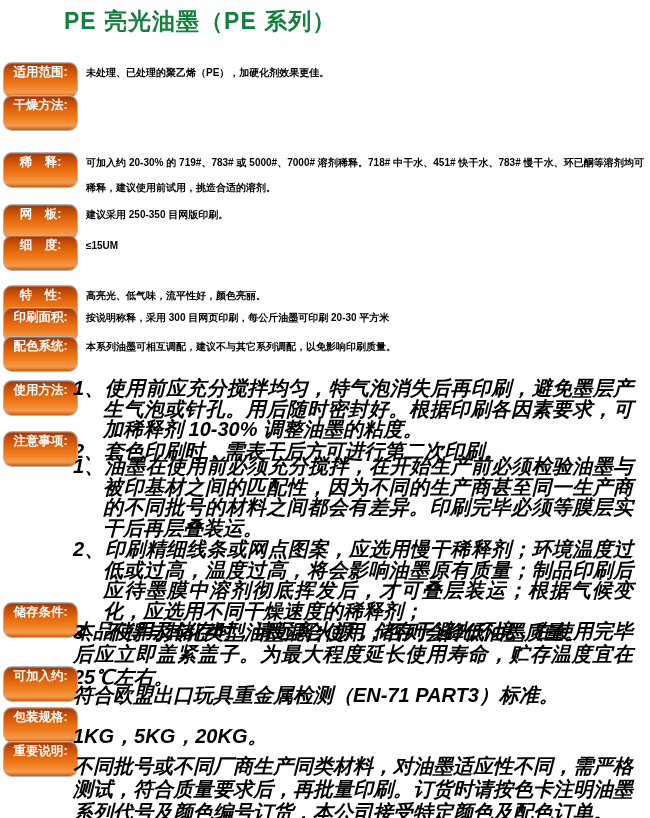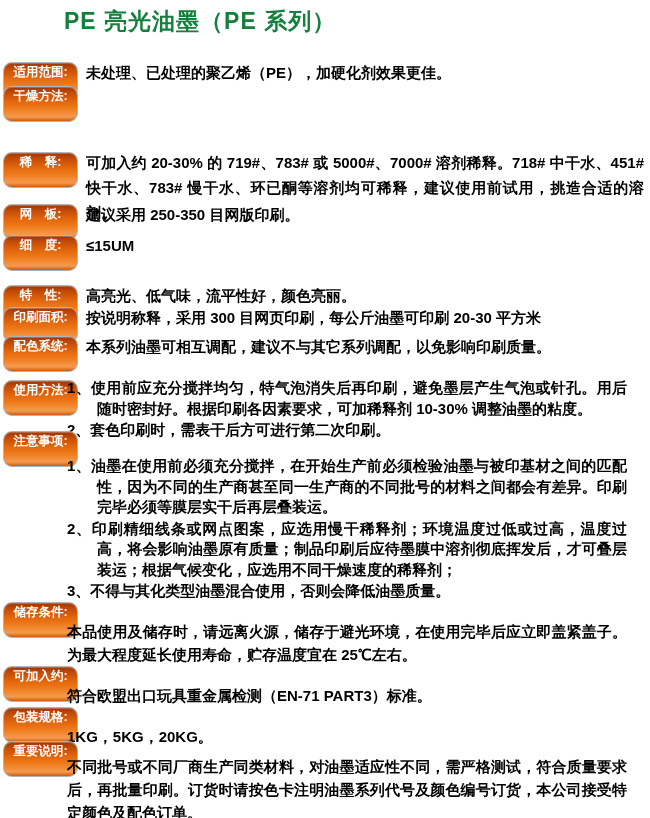--- a/index.html
+++ b/index.html
@@ -26,40 +26,40 @@
     color:#fff;font-size:12.5px;line-height:18px;
     text-align:center;white-space:pre;
     box-shadow:inset 0 1px 0 rgba(255,255,255,.25);
   }
   .badge.abs{position:absolute;left:3px;}
 
   .sec{position:absolute;left:3px;display:flex;align-items:flex-start;width:644px;}
   .sec .badge{margin-top:2px;}
   .txt{
     margin-left:8px;width:558px;
-    font-size:15px;line-height:25px;
+    font-size:10px;line-height:25px;
     text-align:justify;
   }
-  .block{position:absolute;left:67px;width:560px;font-size:15px;}
+  .block{position:absolute;left:73px;width:560px;font-size:20px;font-style:italic;}
   .list .item{line-height:20.5px;padding-left:30px;text-indent:-30px;margin-bottom:1px;text-align:justify;}
   .para{line-height:23px;text-align:justify;}
 </style>
 </head>
 <body>
 
 <div class="page">
 
   <div class="title">PE 亮光油墨（PE 系列）</div>
 
   <div class="sec" style="top:60px">
     <span class="badge">适用范围:</span>
     <span class="txt">未处理、已处理的聚乙烯（PE），加硬化剂效果更佳。</span>
   </div>
 
-  <div class="sec" style="top:84px">
+  <div class="sec" style="top:93px">
     <span class="badge">干燥方法:</span>
   </div>
 
   <div class="sec" style="top:150px">
     <span class="badge">稀　释:</span>
     <span class="txt">可加入约 20-30% 的 719#、783# 或 5000#、7000# 溶剂稀释。718# 中干水、451# 快干水、783# 慢干水、环已酮等溶剂均可稀释，建议使用前试用，挑造合适的溶剂。</span>
   </div>
 
   <div class="sec" style="top:202px">
     <span class="badge">网　板:</span>

